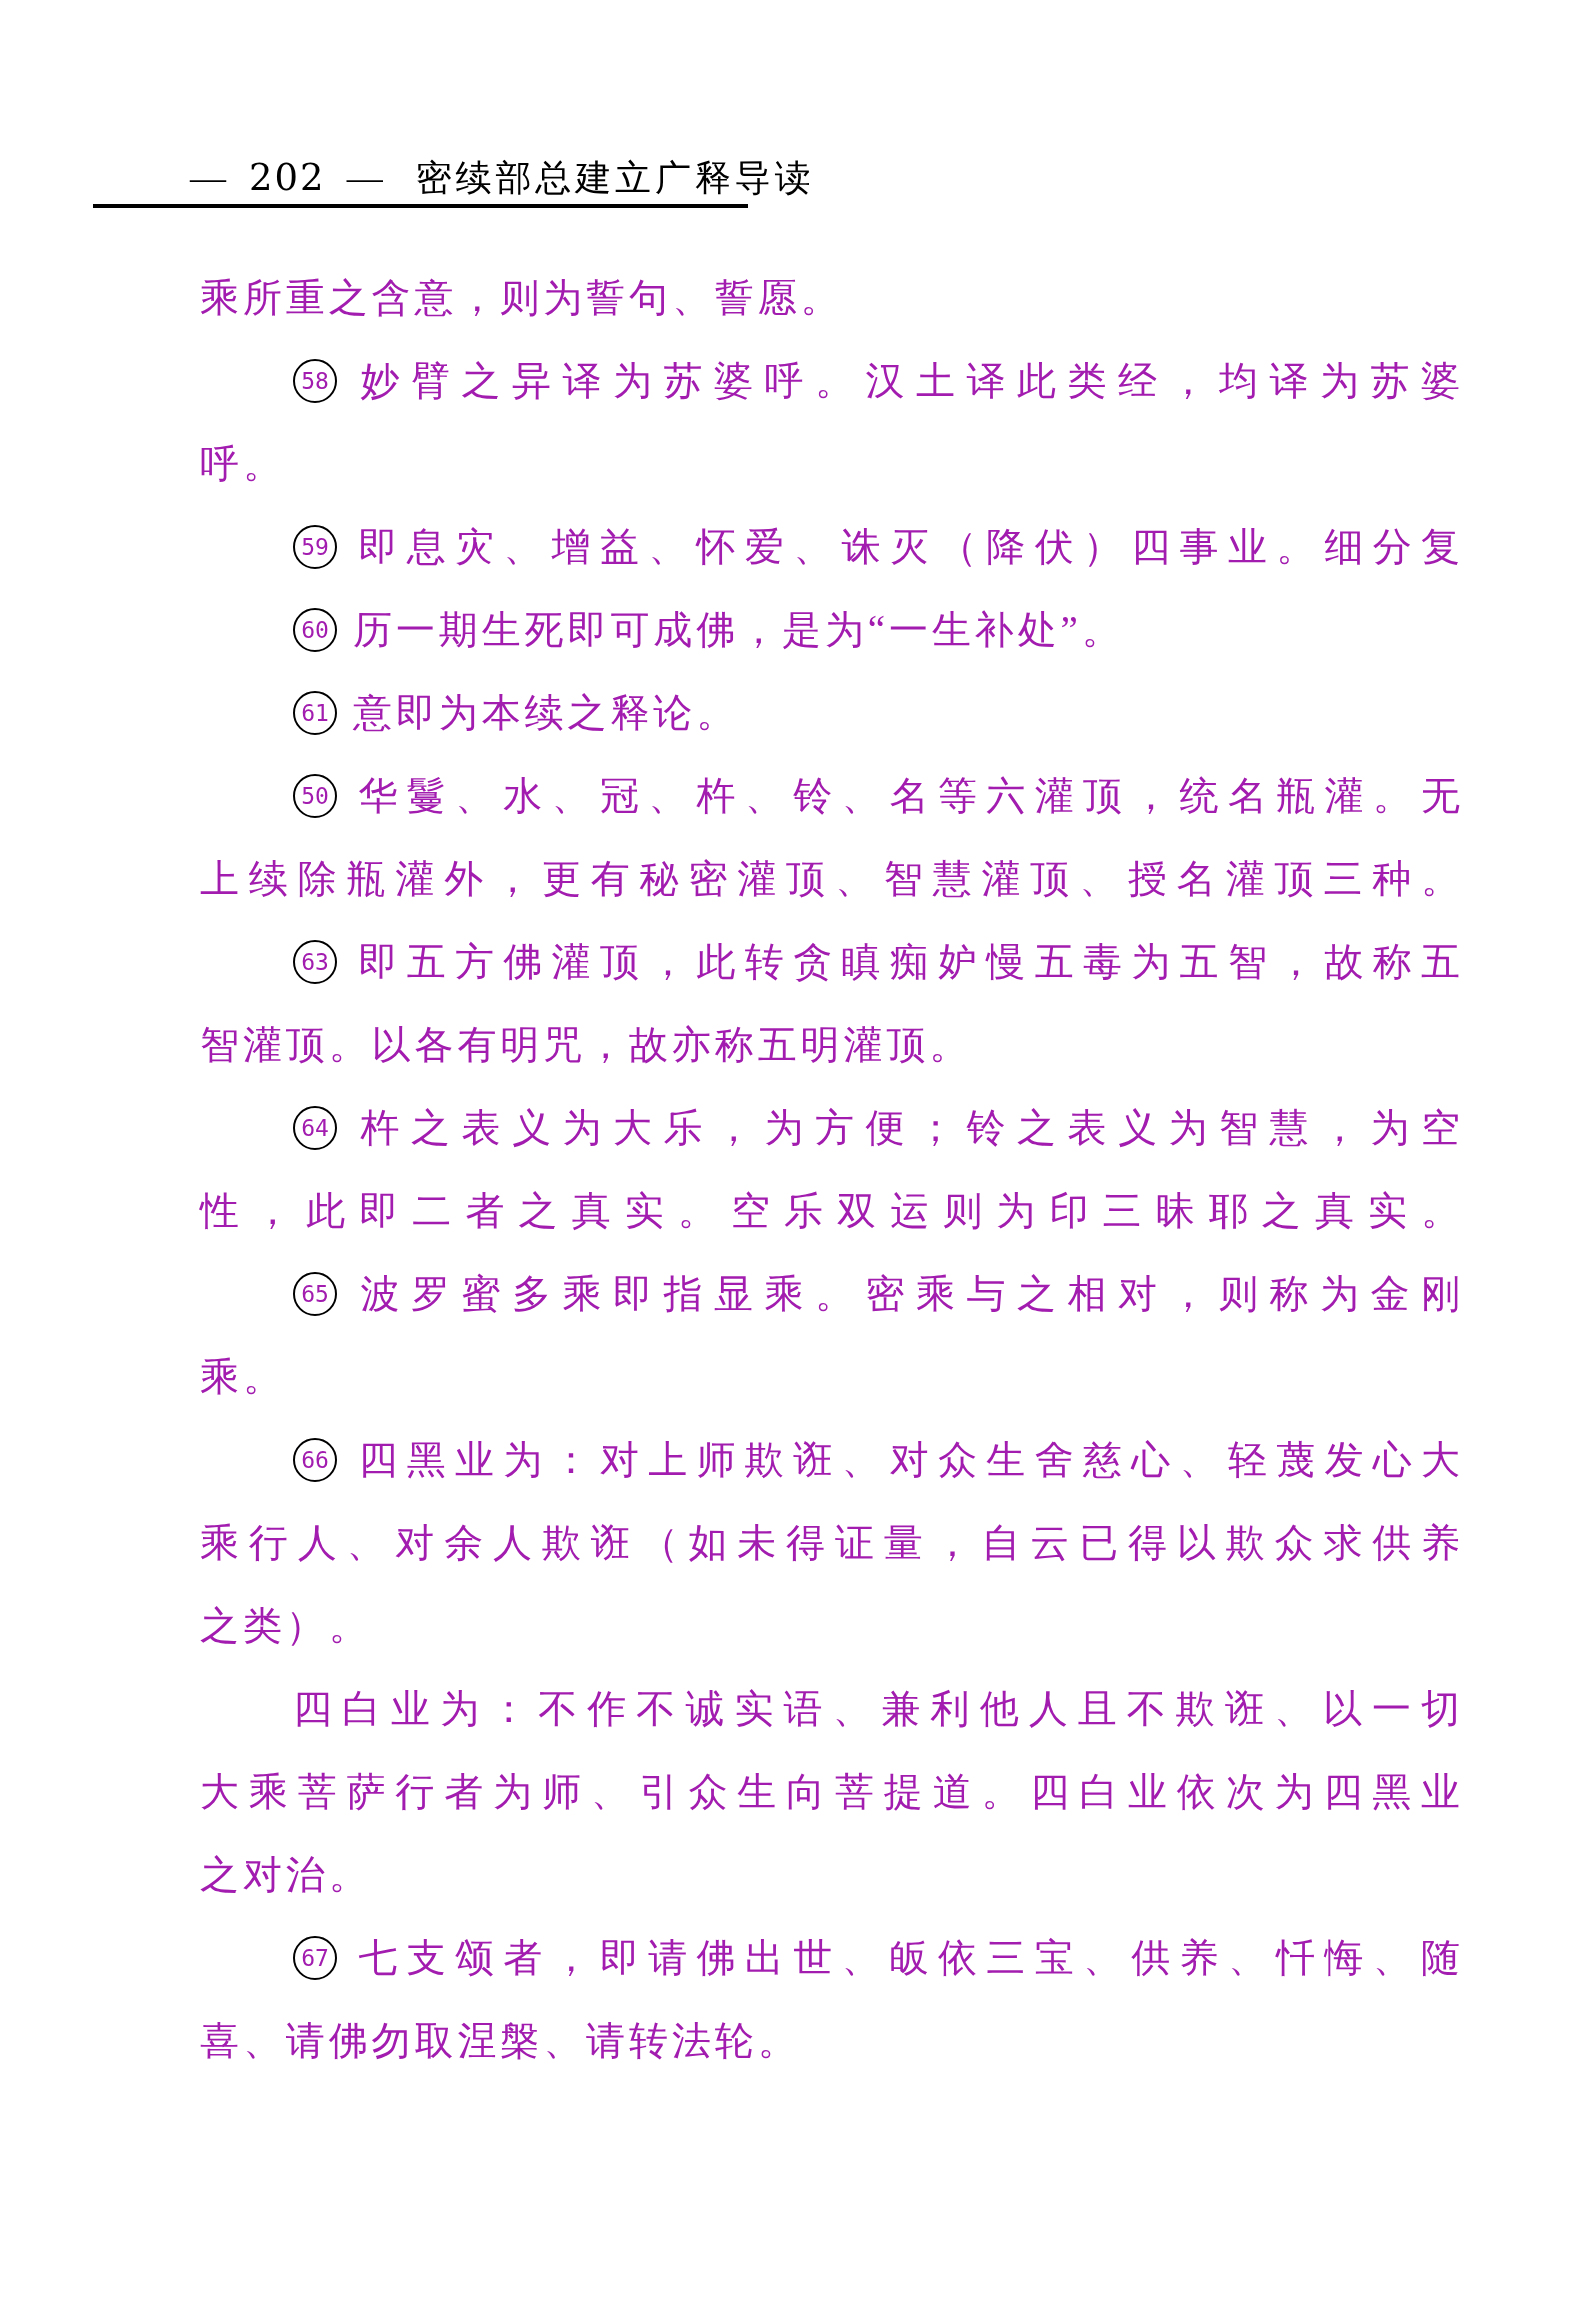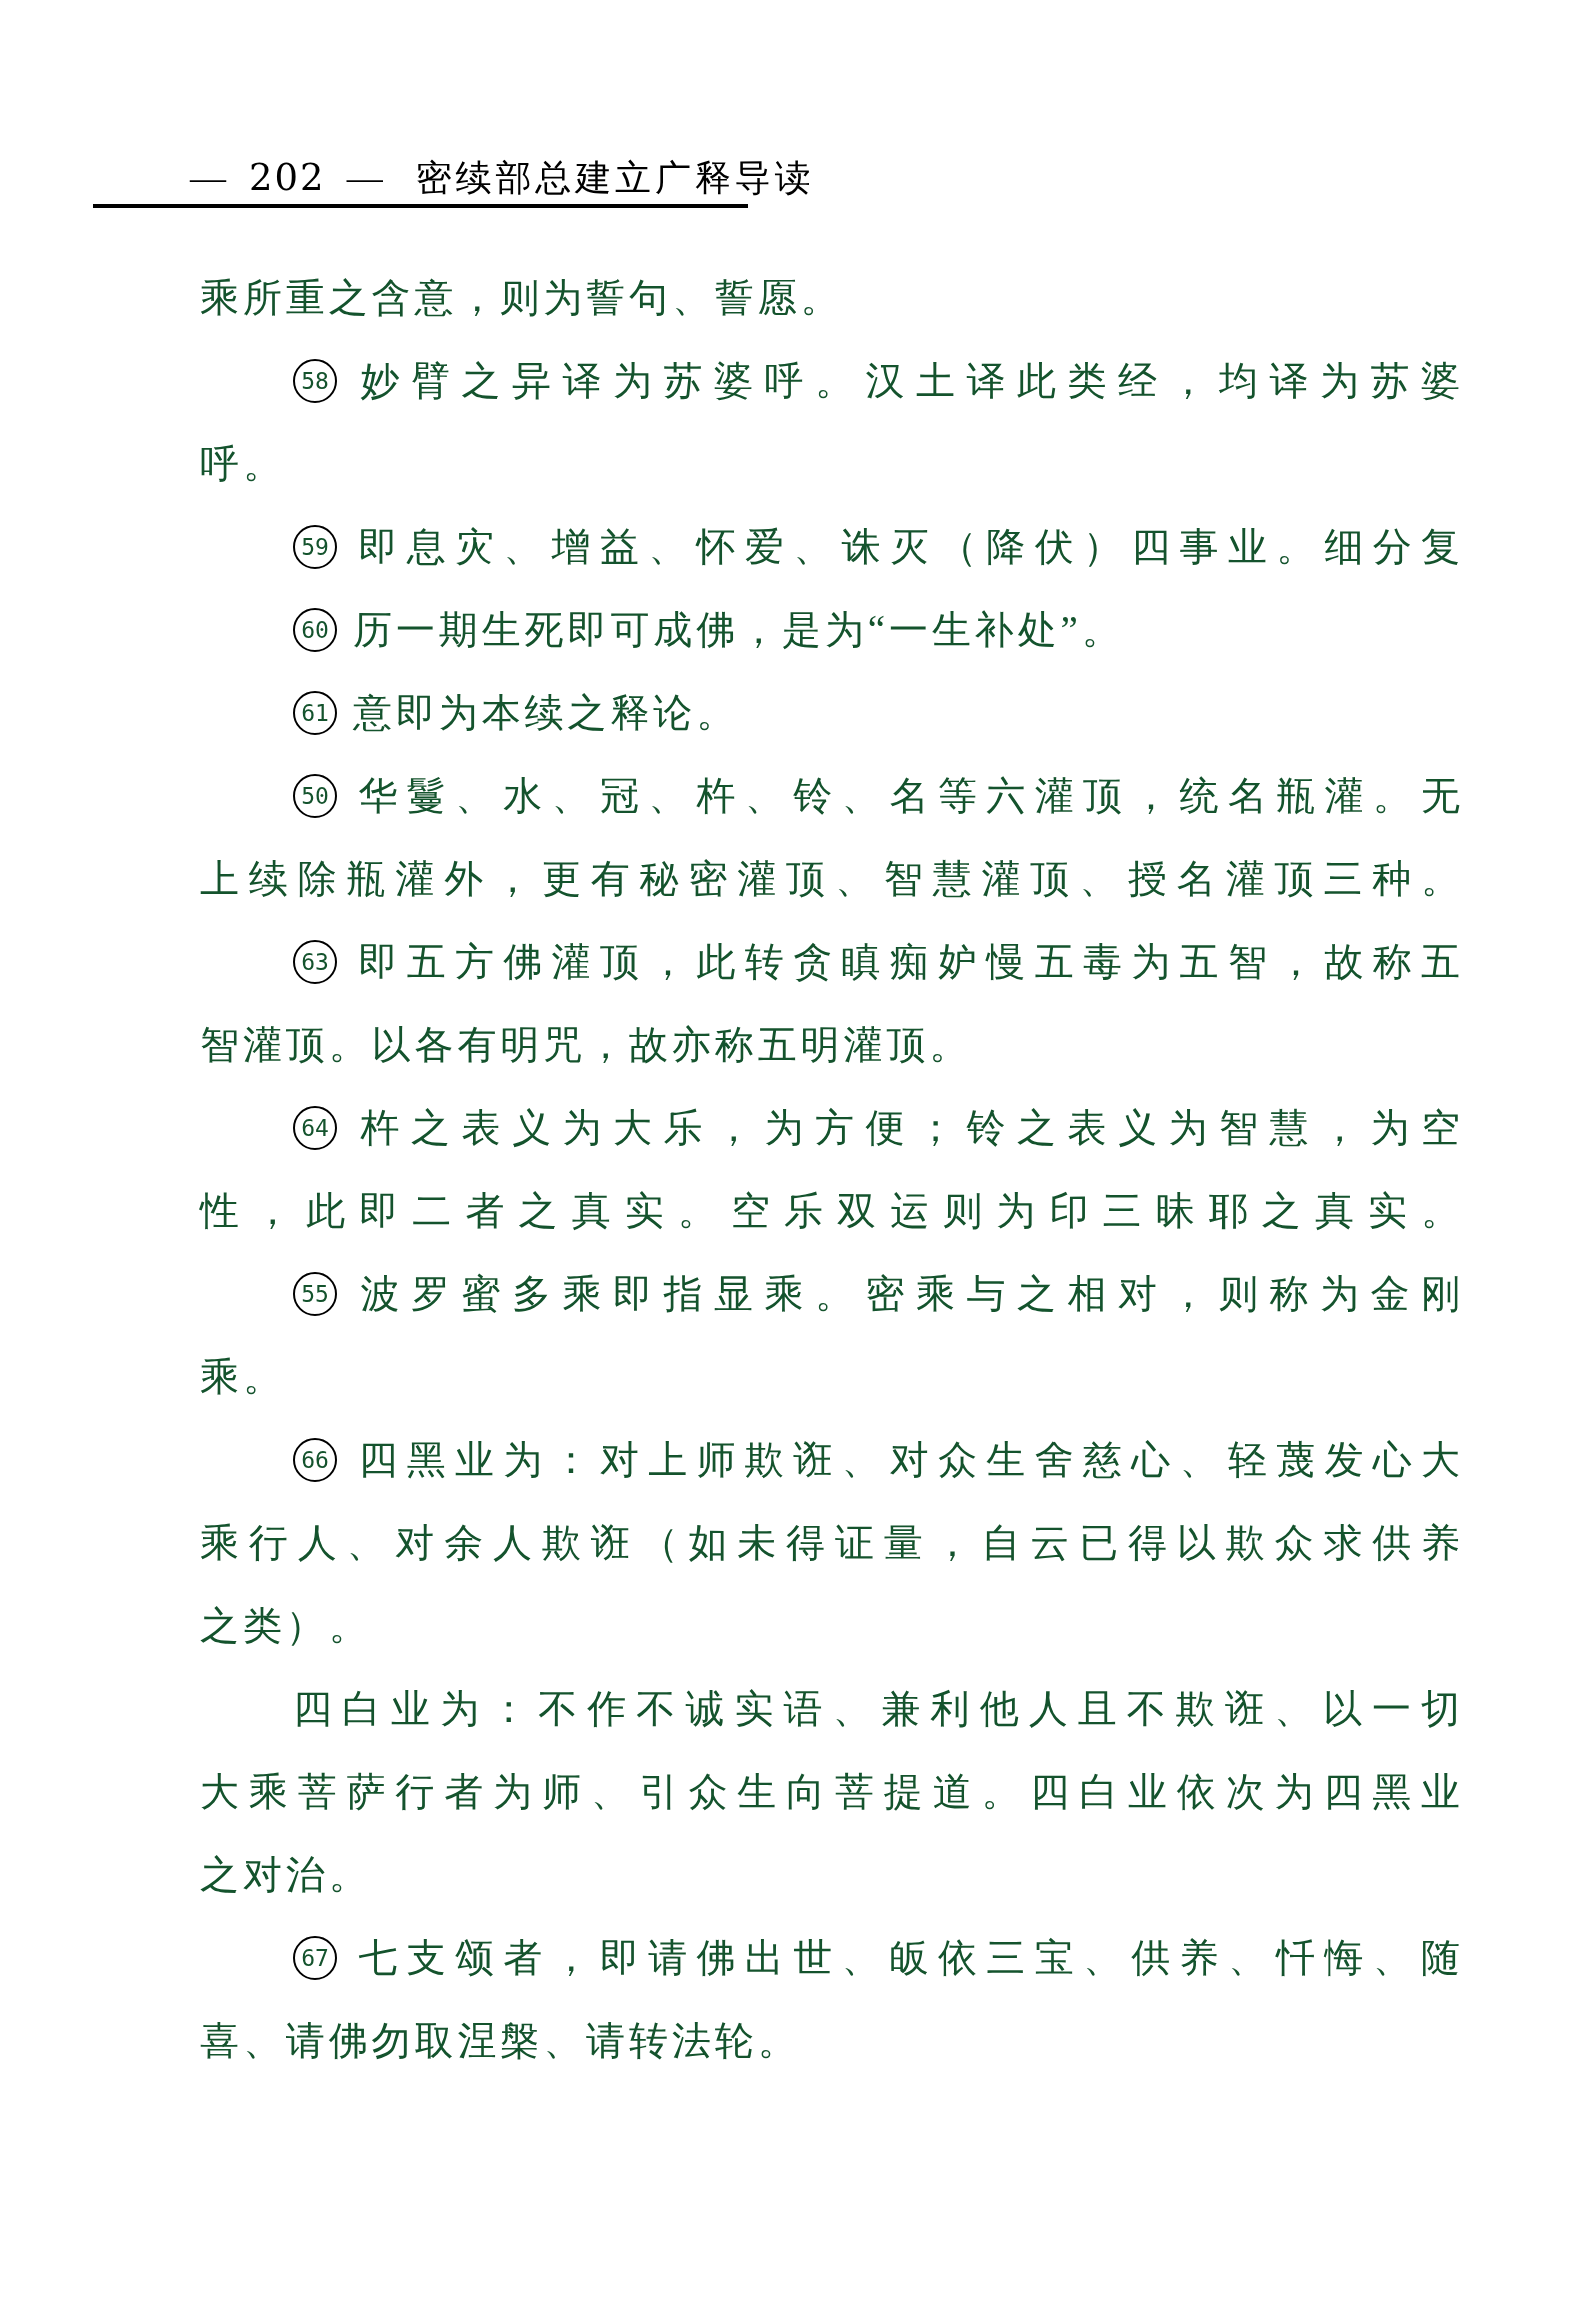--- a/index.html
+++ b/index.html
@@ -51,21 +51,21 @@
   }
   
   .textbody {
     position: absolute;
     left: 200px;
     top: 256px;
     width: 1264px;
     font-size: 39px;
     line-height: 83px;
     letter-spacing: 3.9px;
-    color: #14532d;
+    color: #a21caf;
   }
   .line {
     height: 83px;
     text-align: left;
   }
   .line.just {
     text-align: justify;
     text-align-last: justify;
   }
   .line.ind {
@@ -110,21 +110,21 @@
       <div class="line"><span>呼。</span></div>
       <div class="line ind just"><span class="circ">59</span><span>即息灾、增益、怀爱、诛灭（降伏）四事业。细分复</span></div>
       <div class="line ind"><span class="circ">60</span><span>历一期生死即可成佛，是为“一生补处”。</span></div>
       <div class="line ind"><span class="circ">61</span><span>意即为本续之释论。</span></div>
       <div class="line ind just"><span class="circ">50</span><span>华鬘、水、冠、杵、铃、名等六灌顶，统名瓶灌。无</span></div>
       <div class="line just"><span>上续除瓶灌外，更有秘密灌顶、智慧灌顶、授名灌顶三种。</span></div>
       <div class="line ind just"><span class="circ">63</span><span>即五方佛灌顶，此转贪瞋痴妒慢五毒为五智，故称五</span></div>
       <div class="line"><span>智灌顶。以各有明咒，故亦称五明灌顶。</span></div>
       <div class="line ind just"><span class="circ">64</span><span>杵之表义为大乐，为方便；铃之表义为智慧，为空</span></div>
       <div class="line just"><span>性，此即二者之真实。空乐双运则为印三昧耶之真实。</span></div>
-      <div class="line ind just"><span class="circ">55</span><span>波罗蜜多乘即指显乘。密乘与之相对，则称为金刚</span></div>
+      <div class="line ind just"><span class="circ">65</span><span>波罗蜜多乘即指显乘。密乘与之相对，则称为金刚</span></div>
       <div class="line"><span>乘。</span></div>
       <div class="line ind just"><span class="circ">66</span><span>四黑业为：对上师欺诳、对众生舍慈心、轻蔑发心大</span></div>
       <div class="line just"><span>乘行人、对余人欺诳（如未得证量，自云已得以欺众求供养</span></div>
       <div class="line"><span>之类）。</span></div>
       <div class="line ind just"><span>四白业为：不作不诚实语、兼利他人且不欺诳、以一切</span></div>
       <div class="line just"><span>大乘菩萨行者为师、引众生向菩提道。四白业依次为四黑业</span></div>
       <div class="line"><span>之对治。</span></div>
       <div class="line ind just"><span class="circ">67</span><span>七支颂者，即请佛出世、皈依三宝、供养、忏悔、随</span></div>
       <div class="line"><span>喜、请佛勿取涅槃、请转法轮。</span></div>
     </div>

